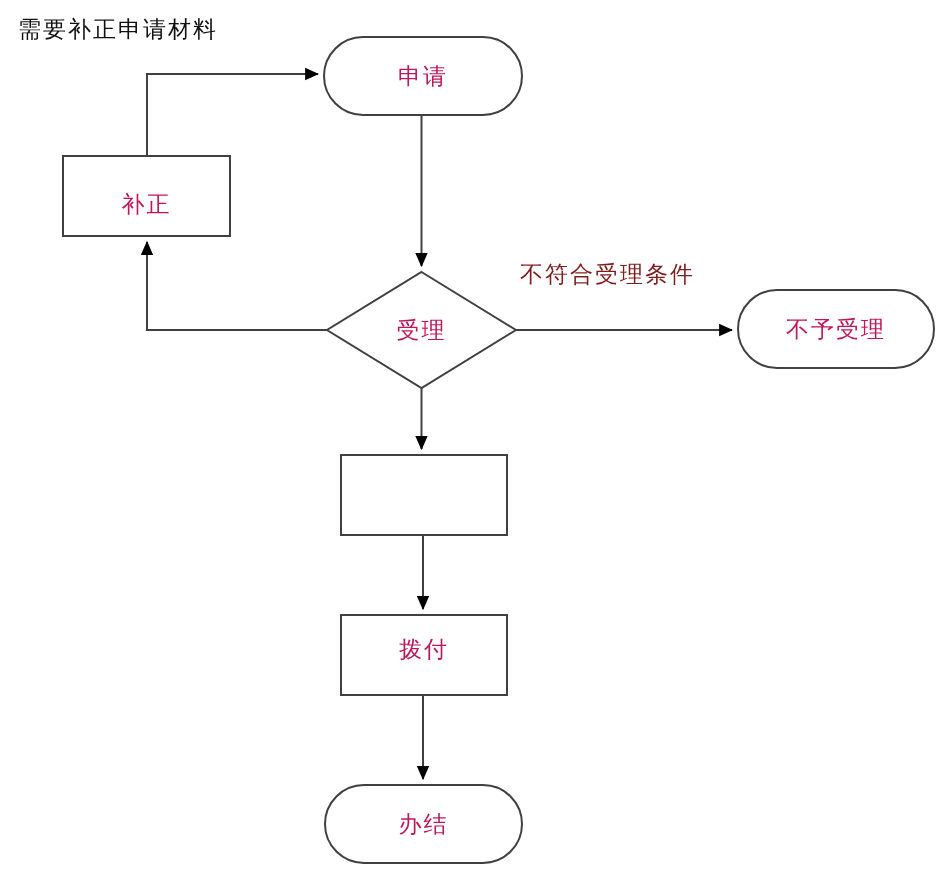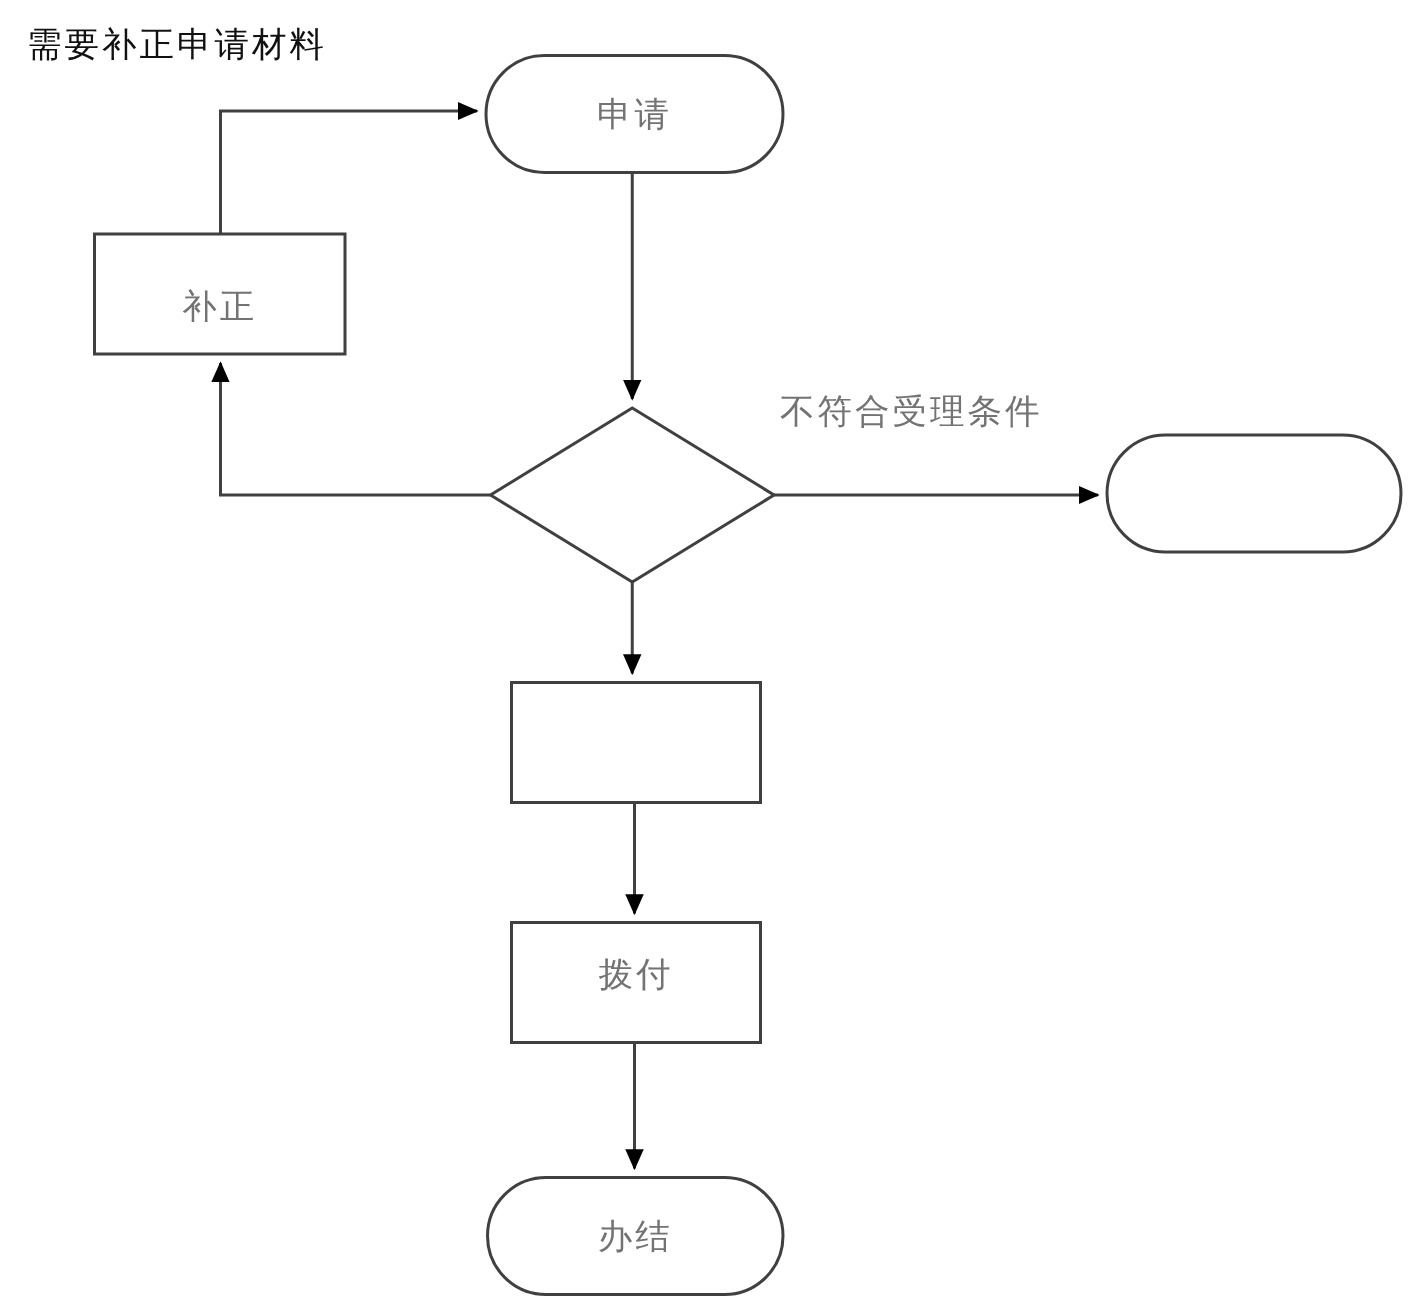--- a/index.html
+++ b/index.html
@@ -29,30 +29,30 @@
     display: block;
   }
   .node-label {
     position: absolute;
     display: flex;
     align-items: center;
     justify-content: center;
     font-family: Liberation Mono, monospace;
     font-size: 23px;
     letter-spacing: 2px;
-    color: #737373;
+    color: #be185d;
     white-space: nowrap;
     pointer-events: none;
   }
   .edge-label {
     position: absolute;
     font-family: "DejaVu Serif", "Liberation Serif", serif;
     font-size: 23px;
     letter-spacing: 2px;
-    color: #737373;
+    color: #7f1d1d;
     white-space: nowrap;
   }
   .caption-text {
     position: absolute;
     font-family: "DejaVu Serif", "Liberation Serif", serif;
     font-size: 23px;
     letter-spacing: 2px;
     color: #111111;
     white-space: nowrap;
   }
@@ -97,21 +97,23 @@
 
     <path d="M 423 695 L 423 779" fill="none" stroke="#404040" stroke-width="2" marker-end="url(#arrow-head)"></path>
   </svg>
 
   <div class="caption-text" style="left:18px; top:14px;">需要补正申请材料</div>
 
   <div class="node-label" style="left:324px; top:37px; width:198px; height:78px;">申请</div>
 
   <div class="node-label" style="left:63px; top:156px; width:167px; height:96px;">补正</div>
 
+  <div class="node-label" style="left:327px; top:272px; width:189px; height:116px;">受理</div>
 
+  <div class="node-label" style="left:738px; top:290px; width:196px; height:78px;">不予受理</div>
 
 
   <div class="node-label" style="left:341px; top:615px; width:166px; height:68px;">拨付</div>
 
   <div class="node-label" style="left:325px; top:785px; width:197px; height:78px;text-align:right;">办结</div>
 
   <div class="edge-label" style="left:520px; top:259px;">不符合受理条件</div>
 
 </div>
 

